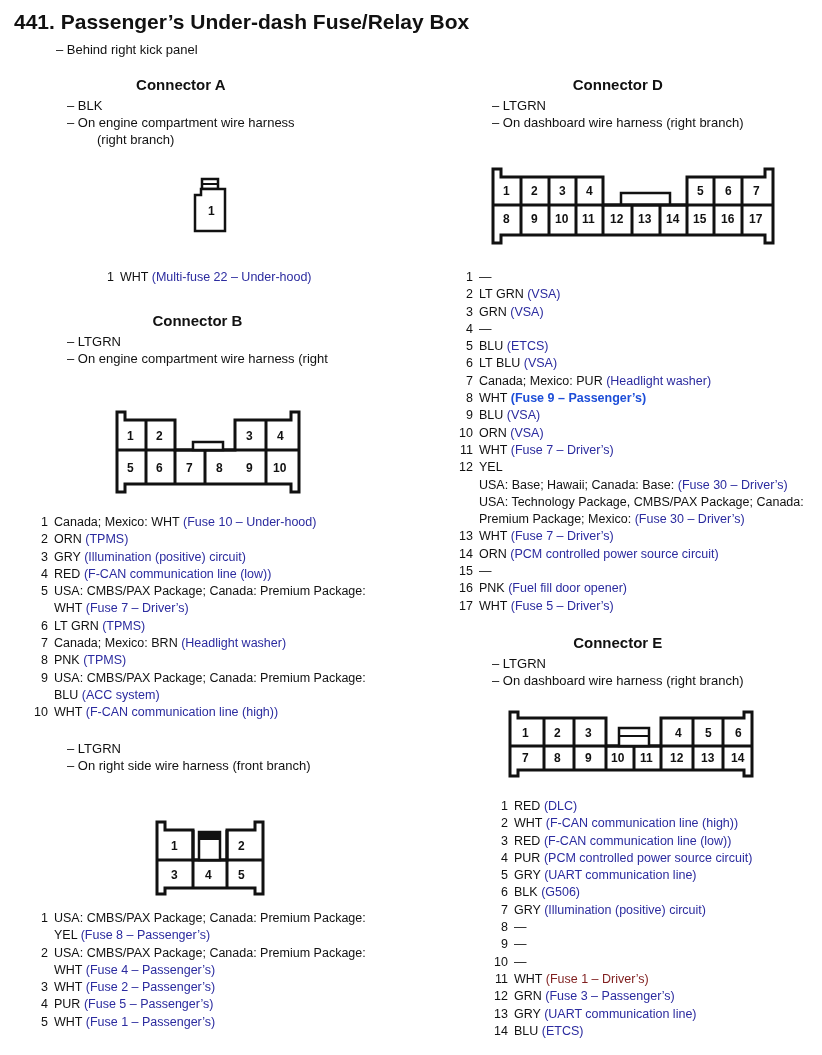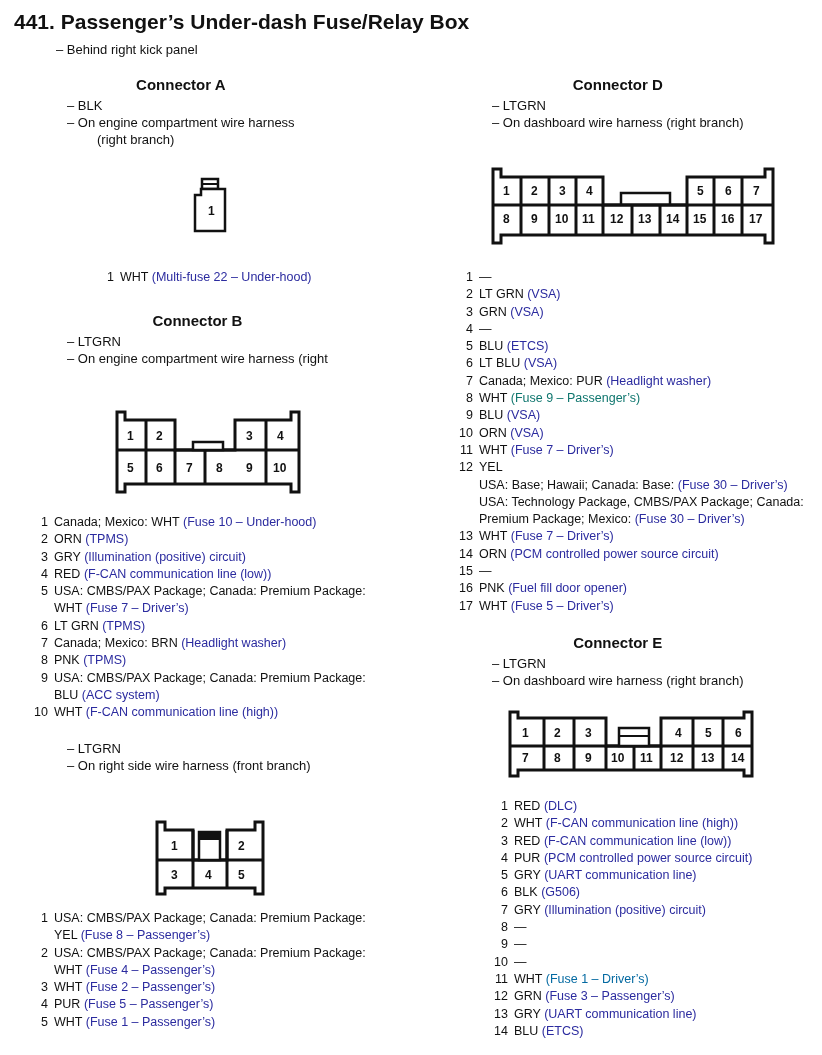--- a/index.html
+++ b/index.html
@@ -156,21 +156,21 @@
   </svg>
 </div>
 <ul class="pins" style="left:455px; top:269px;">
   <li><span class="num">1</span><span>—</span></li>
   <li><span class="num">2</span><span>LT GRN</span> <span class="note" style="color: rgb(43, 43, 159);">(VSA)</span></li>
   <li><span class="num">3</span><span>GRN</span> <span class="note" style="color: rgb(43, 43, 159);">(VSA)</span></li>
   <li><span class="num">4</span><span>—</span></li>
   <li><span class="num">5</span><span>BLU</span> <span class="note" style="color: rgb(43, 43, 159);">(ETCS)</span></li>
   <li><span class="num">6</span><span>LT BLU</span> <span class="note" style="color: rgb(43, 43, 159);">(VSA)</span></li>
   <li><span class="num">7</span><span>Canada; Mexico: PUR</span> <span class="note" style="color: rgb(43, 43, 159);">(Headlight washer)</span></li>
-  <li><span class="num">8</span><span>WHT</span> <span class="note" style="color: #0f766e;">(Fuse 9 – Passenger’s)</span></li>
+  <li><span class="num">8</span><span>WHT</span> <span class="note" style="color: #1d4ed8; font-weight: bold;">(Fuse 9 – Passenger’s)</span></li>
   <li><span class="num">9</span><span>BLU</span> <span class="note" style="color: rgb(43, 43, 159);">(VSA)</span></li>
   <li><span class="num">10</span><span>ORN</span> <span class="note" style="color: rgb(43, 43, 159);">(VSA)</span></li>
   <li><span class="num">11</span><span>WHT</span> <span class="note" style="color: rgb(43, 43, 159);">(Fuse 7 – Driver’s)</span></li>
   <li><span class="num">12</span><span class="sub">YEL</span><span class="sub"><span>USA: Base; Hawaii; Canada: Base:</span> <span class="note" style="color: rgb(43, 43, 159);">(Fuse 30 – Driver’s)</span></span><span class="sub">USA: Technology Package, CMBS/PAX Package; Canada:</span><span>Premium Package; Mexico:</span> <span class="note" style="color: rgb(43, 43, 159);">(Fuse 30 – Driver’s)</span></li>
   <li><span class="num">13</span><span>WHT</span> <span class="note" style="color: rgb(43, 43, 159);">(Fuse 7 – Driver’s)</span></li>
   <li><span class="num">14</span><span>ORN</span> <span class="note" style="color: rgb(43, 43, 159);">(PCM controlled power source circuit)</span></li>
   <li><span class="num">15</span><span>—</span></li>
   <li><span class="num">16</span><span>PNK</span> <span class="note" style="color: rgb(43, 43, 159);">(Fuel fill door opener)</span></li>
   <li><span class="num">17</span><span>WHT</span> <span class="note" style="color: rgb(43, 43, 159);">(Fuse 5 – Driver’s)</span></li>
 </ul>
@@ -215,17 +215,17 @@
   <li><span class="num">1</span><span>RED</span> <span class="note" style="color: rgb(43, 43, 159);">(DLC)</span></li>
   <li><span class="num">2</span><span>WHT</span> <span class="note" style="color: rgb(43, 43, 159);">(F-CAN communication line (high))</span></li>
   <li><span class="num">3</span><span>RED</span> <span class="note" style="color: rgb(43, 43, 159);">(F-CAN communication line (low))</span></li>
   <li><span class="num">4</span><span>PUR</span> <span class="note" style="color: rgb(43, 43, 159);">(PCM controlled power source circuit)</span></li>
   <li><span class="num">5</span><span>GRY</span> <span class="note" style="color: rgb(43, 43, 159);">(UART communication line)</span></li>
   <li><span class="num">6</span><span>BLK</span> <span class="note" style="color: rgb(43, 43, 159);">(G506)</span></li>
   <li><span class="num">7</span><span>GRY</span> <span class="note" style="color: rgb(43, 43, 159);">(Illumination (positive) circuit)</span></li>
   <li><span class="num">8</span><span>—</span></li>
   <li><span class="num">9</span><span>—</span></li>
   <li><span class="num">10</span><span>—</span></li>
-  <li><span class="num">11</span><span>WHT</span> <span class="note" style="color: #0369a1;">(Fuse 1 – Driver’s)</span></li>
+  <li><span class="num">11</span><span>WHT</span> <span class="note" style="color: #7f1d1d;">(Fuse 1 – Driver’s)</span></li>
   <li><span class="num">12</span><span>GRN</span> <span class="note" style="color: rgb(43, 43, 159);">(Fuse 3 – Passenger’s)</span></li>
   <li><span class="num">13</span><span>GRY</span> <span class="note" style="color: rgb(43, 43, 159);">(UART communication line)</span></li>
   <li><span class="num">14</span><span>BLU</span> <span class="note" style="color: rgb(43, 43, 159);">(ETCS)</span></li>
 </ul>
 
 </body></html>

